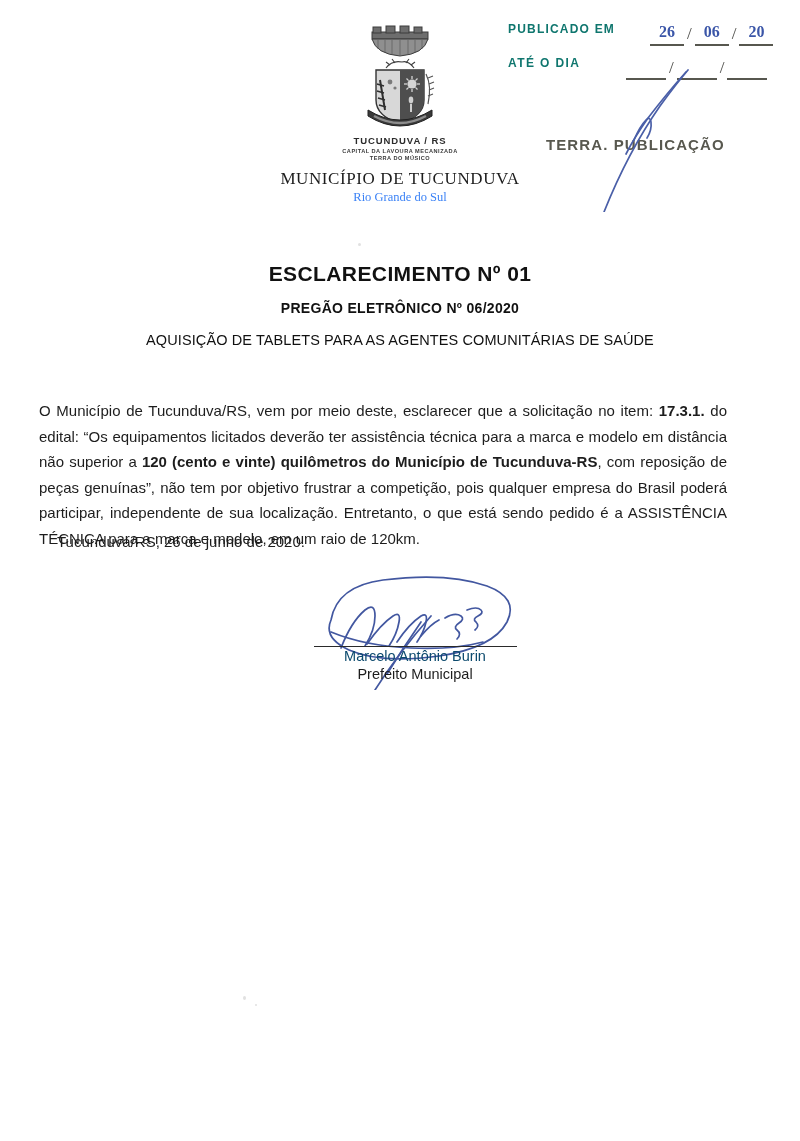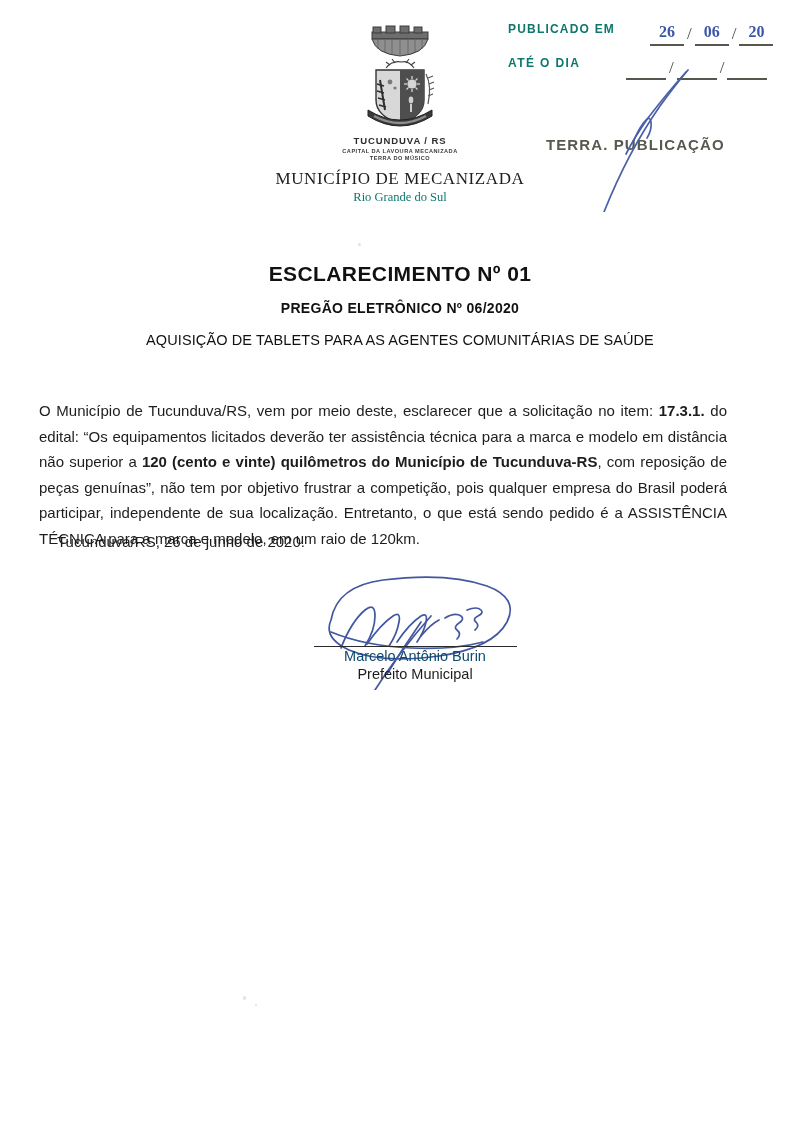--- a/index.html
+++ b/index.html
@@ -58,21 +58,21 @@
   .muni-name {
     font-family: "Liberation Serif", serif;
     font-size: 17px;
     letter-spacing: 0.6px;
     color: #1c1c1c;
     margin-top: 8px;
   }
   .muni-state {
     font-family: "Liberation Serif", serif;
     font-size: 12.5px;
-    color: #0f766e;
+    color: #3b82f6;
     margin-top: 1px;
   }
 
   
   .stamp {
     position: absolute;
     left: 508px;
     top: 22px;
     width: 268px;
     height: 160px;
@@ -296,21 +296,21 @@
         <path d="M74 50 Q80 62 76 80"></path>
         <path d="M76 54 l5 -2 M77 60 l5 -2 M77 66 l5 -2 M76 72 l5 -2"></path>
       </g>
 
       <path d="M16 86 Q48 106 80 86 L80 92 Q48 112 16 92 Z" fill="#3a3a3a" stroke="#222" stroke-width="1"></path>
       <path d="M22 92 Q48 106 74 92" stroke="#8d8d8d" stroke-width="2.4" fill="none"></path>
     </svg>
     <div class="crest-name">TUCUNDUVA / RS</div>
     <div class="crest-tag1">CAPITAL DA LAVOURA MECANIZADA</div>
     <div class="crest-tag2">TERRA DO MÚSICO</div>
-    <div class="muni-name">MUNICÍPIO DE MECANIZADA</div>
+    <div class="muni-name">MUNICÍPIO DE TUCUNDUVA</div>
     <div class="muni-state">Rio Grande do Sul</div>
   </div>
 
   <div class="stamp">
     <div class="stamp-row">
       <span class="stamp-label">PUBLICADO EM</span>
       <span class="stamp-fields r1">
         <span class="stamp-slot">26</span>
         <span class="stamp-sep">/</span>
         <span class="stamp-slot">06</span>

